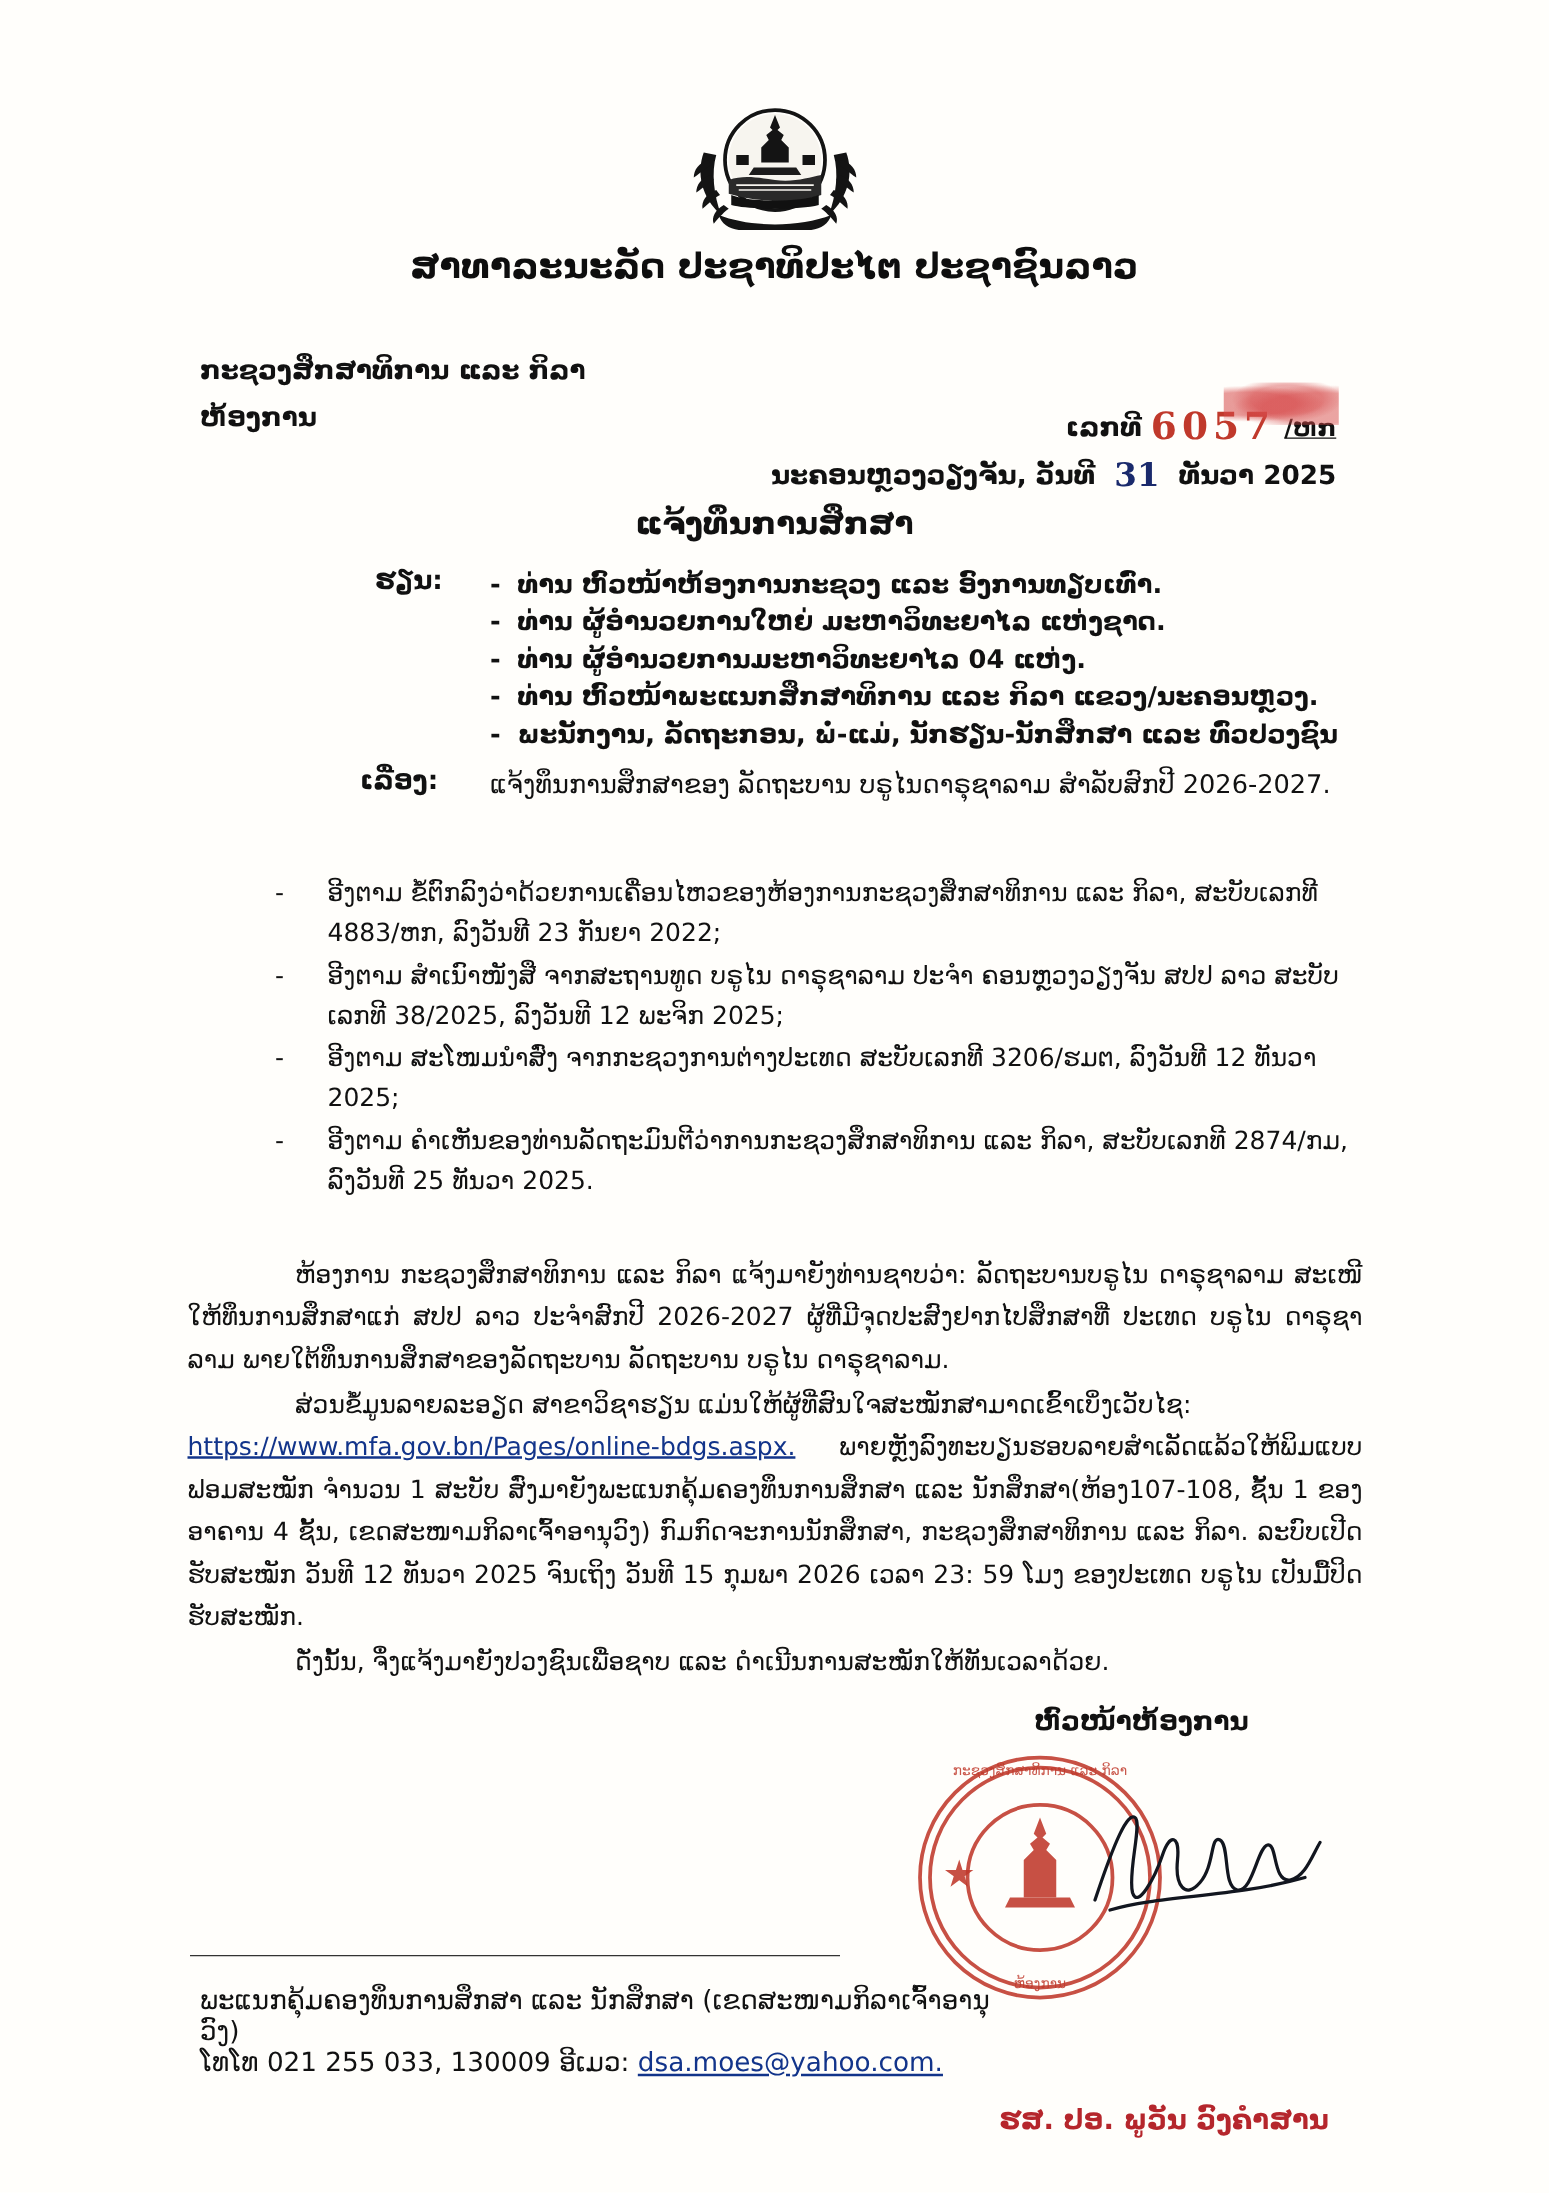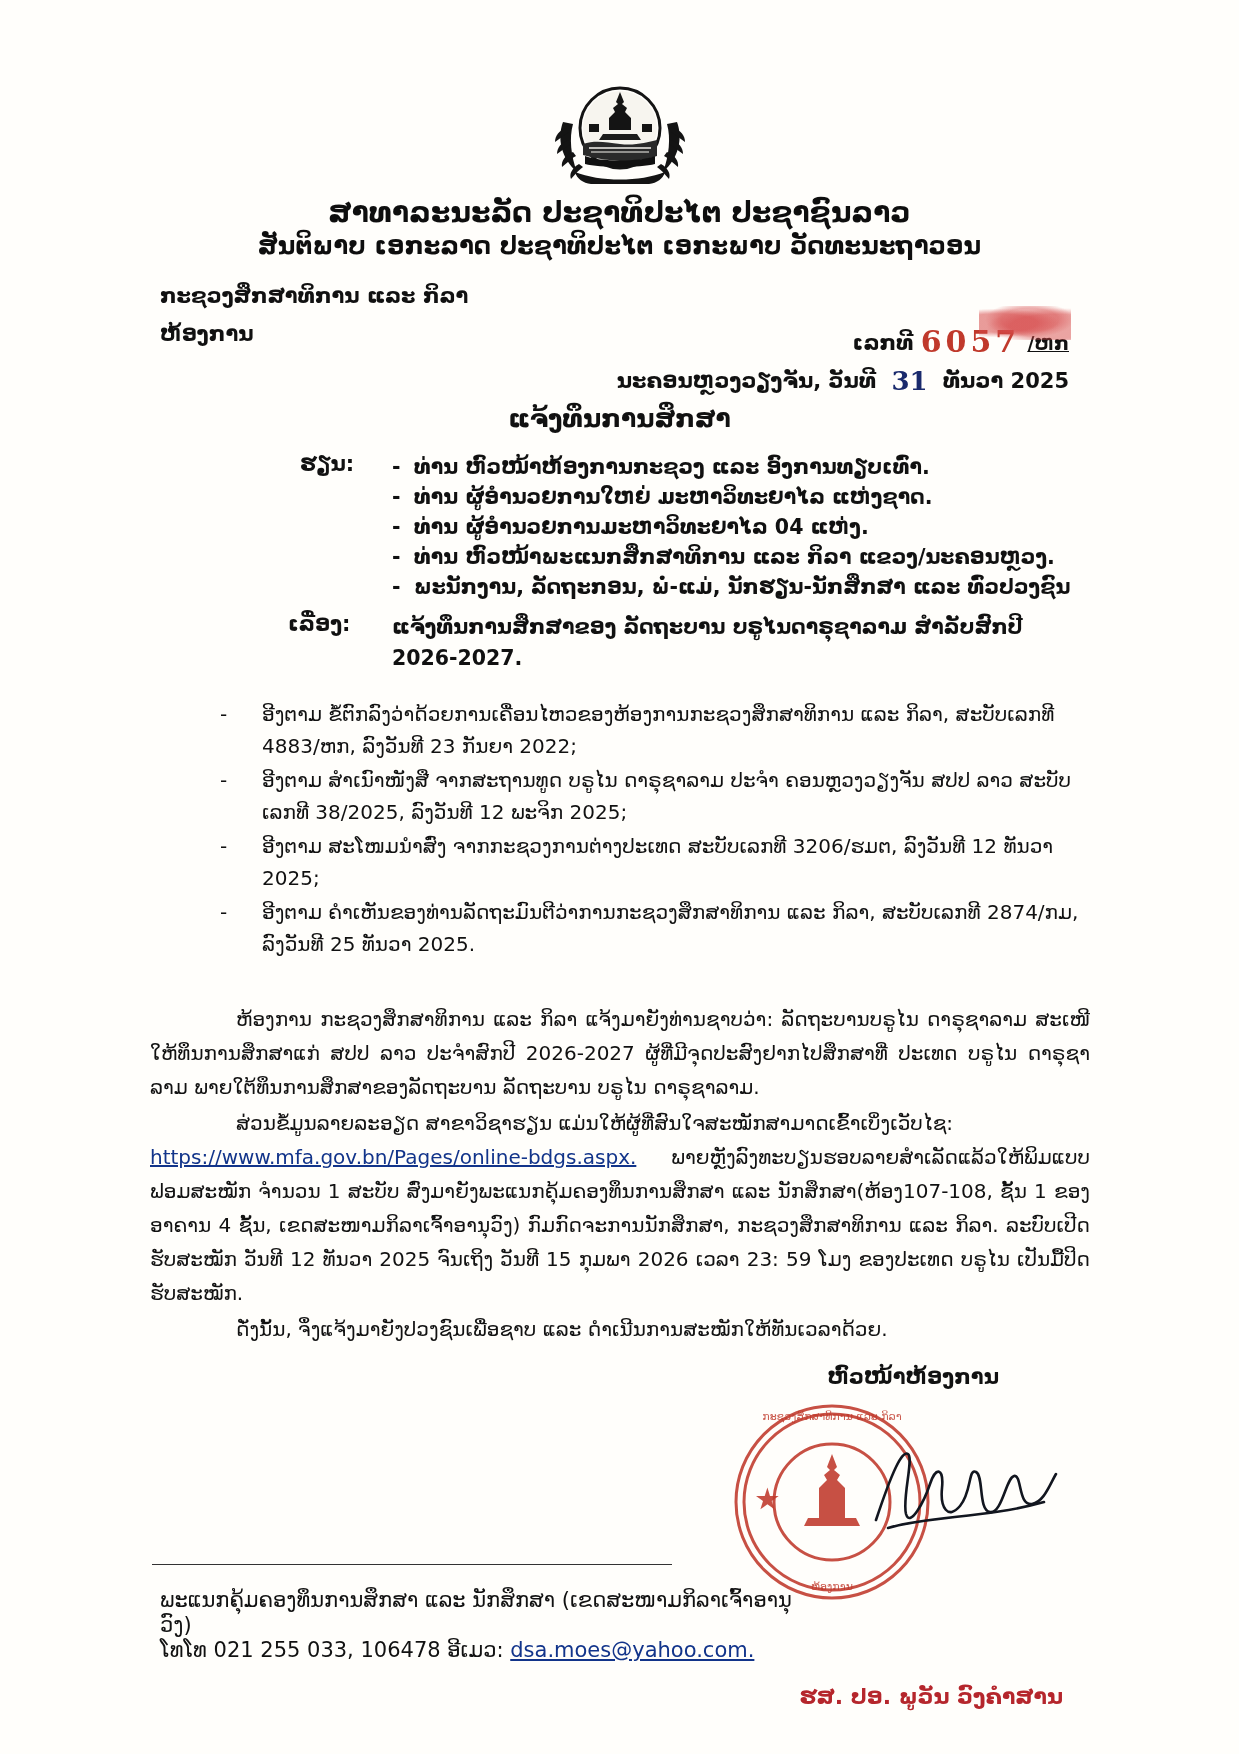--- a/index.html
+++ b/index.html
@@ -151,21 +151,21 @@
     top: 612px;
     font-size: 21px;
     font-weight: bold;
   }
   .subject-body {
     position: absolute;
     left: 392px;
     top: 612px;
     width: 700px;
     font-size: 20.5px;
-    font-weight: bold;
+    font-weight: normal;
     line-height: 31px;
   }
 
   
   .refs {
     position: absolute;
     left: 220px;
     top: 698px;
     width: 870px;
     font-size: 20px;
@@ -285,21 +285,20 @@
           <rect x="97" y="46" width="10" height="8"></rect>
 
           <path d="M44 70 L106 70" stroke="#f7f5ef" stroke-width="1.4" fill="none"></path>
           <path d="M46 74 L104 74" stroke="#f7f5ef" stroke-width="1.2" fill="none"></path>
         </g>
       </svg>
     </div>
   </div>
 
   <div class="hdr hdr1">ສາທາລະນະລັດ ປະຊາທິປະໄຕ ປະຊາຊົນລາວ</div>
-  <div class="hdr hdr2">ສັນຕິພາບ ເອກະລາດ ປະຊາທິປະໄຕ ເອກະພາບ ວັດທະນະຖາວອນ</div>
 
   <div class="ministry">ກະຊວງສຶກສາທິການ ແລະ ກິລາ</div>
   <div class="doctype">ຫ້ອງການ</div>
 
   <div class="numline">
     <span>ເລກທີ</span>
     <span class="num-handwritten">6057</span>
     <span class="num-suffix">/ຫກ</span>
   </div>
   <div class="stamp-smear"></div>
@@ -400,18 +399,18 @@
       </g>
     </svg>
   </div>
 
   <div class="sig-name">ຮສ. ປອ. ພູວັນ ວົງຄຳສານ</div>
 
   <div class="footer-rule"></div>
   <div class="footer">
     <div>ພະແນກຄຸ້ມຄອງທຶນການສຶກສາ ແລະ ນັກສຶກສາ (ເຂດສະໜາມກິລາເຈົ້າອານຸວົງ)</div>
     <div>
-      <span>ໂທໂທ 021 255 033, 106478 ອີເມວ:</span>
+      <span>ໂທໂທ 021 255 033, 130009 ອີເມວ:</span>
       <a class="mail" href="#">dsa.moes@yahoo.com.</a>
     </div>
   </div>
 
 </div>
 
 </body></html>

